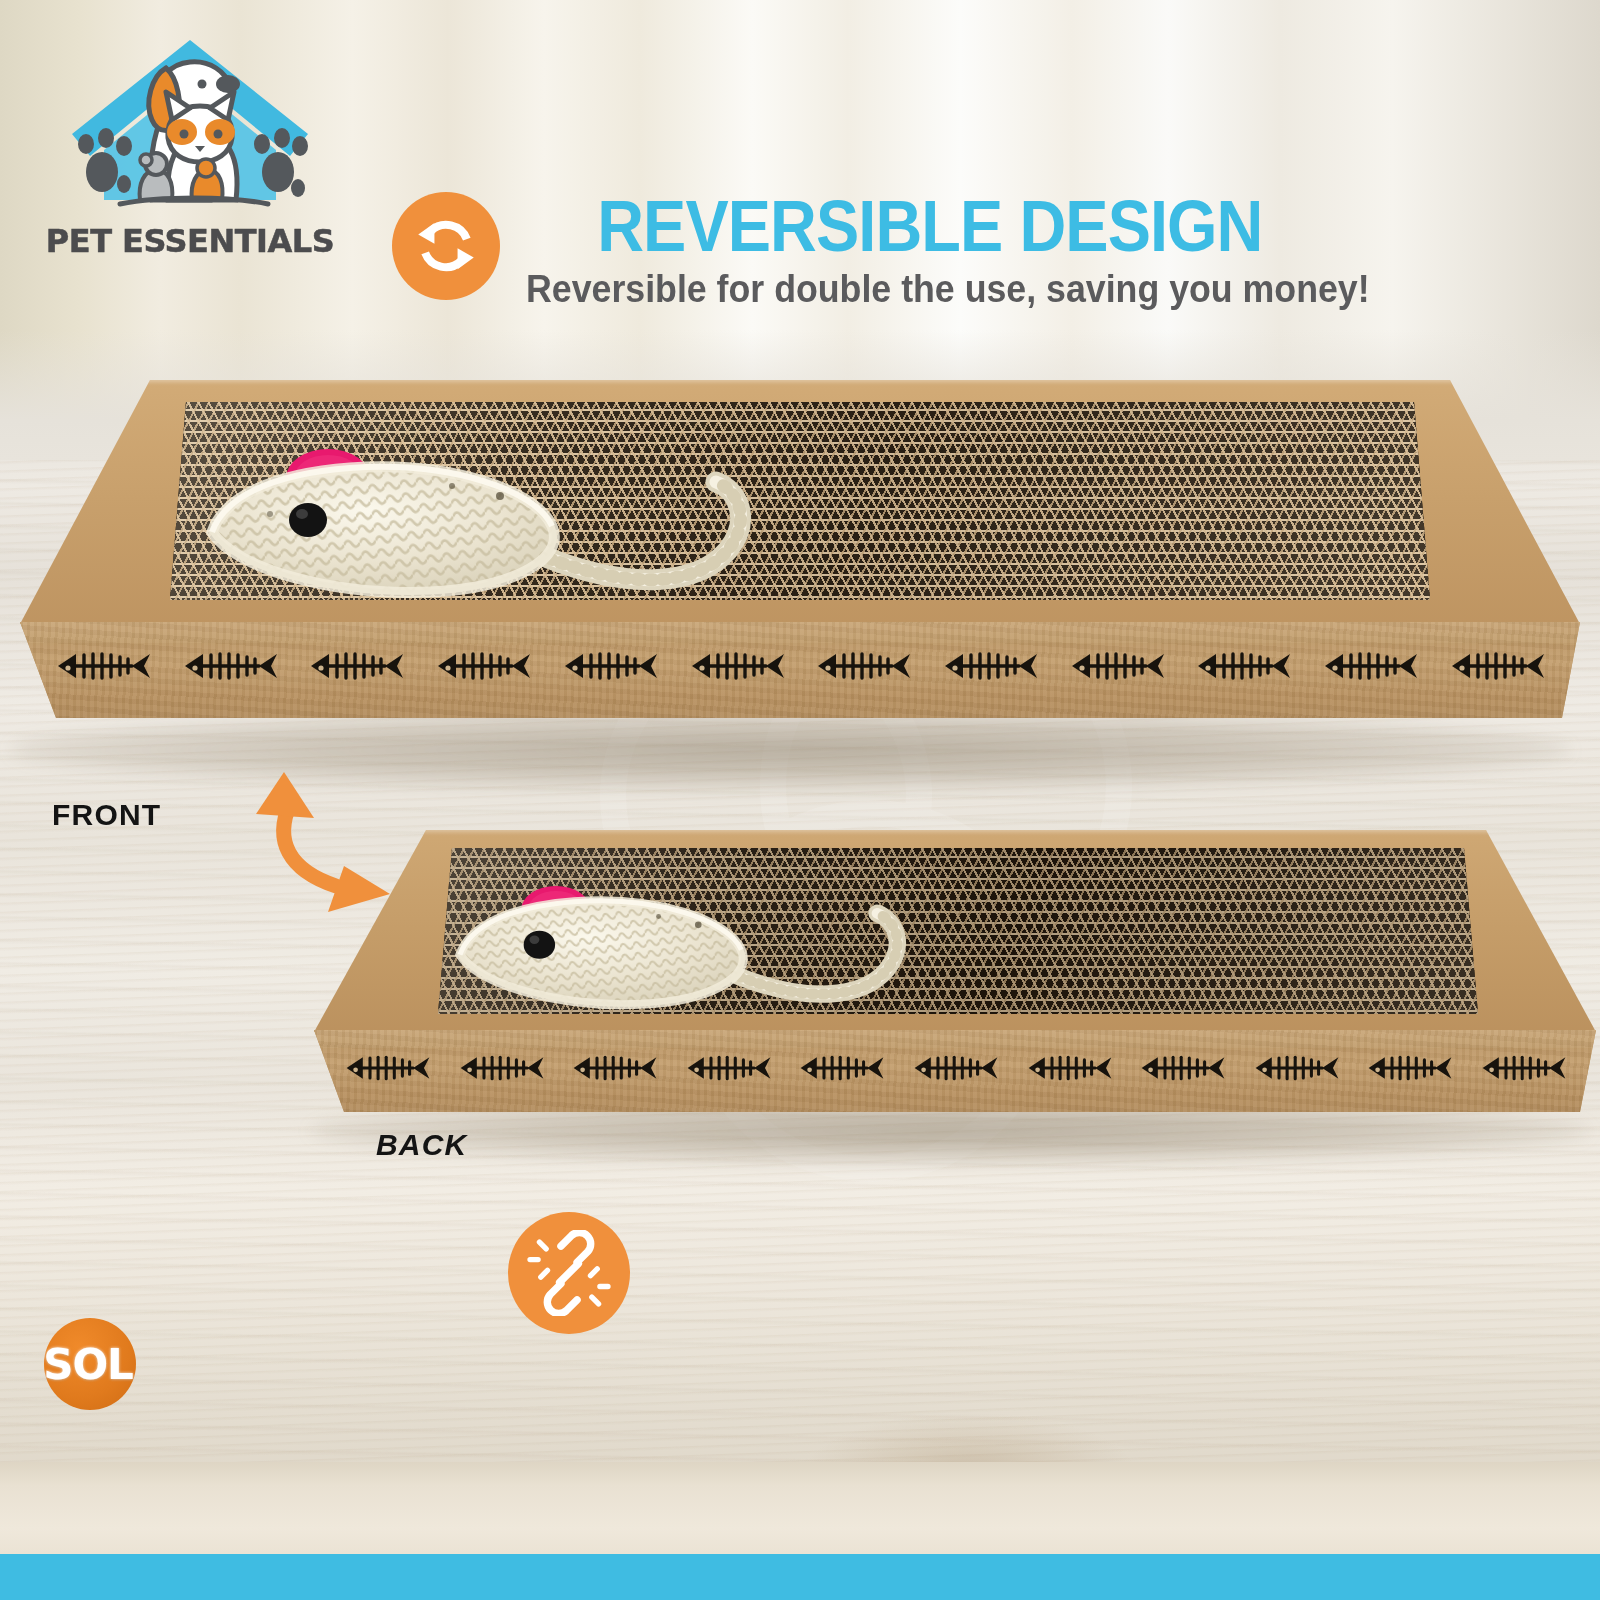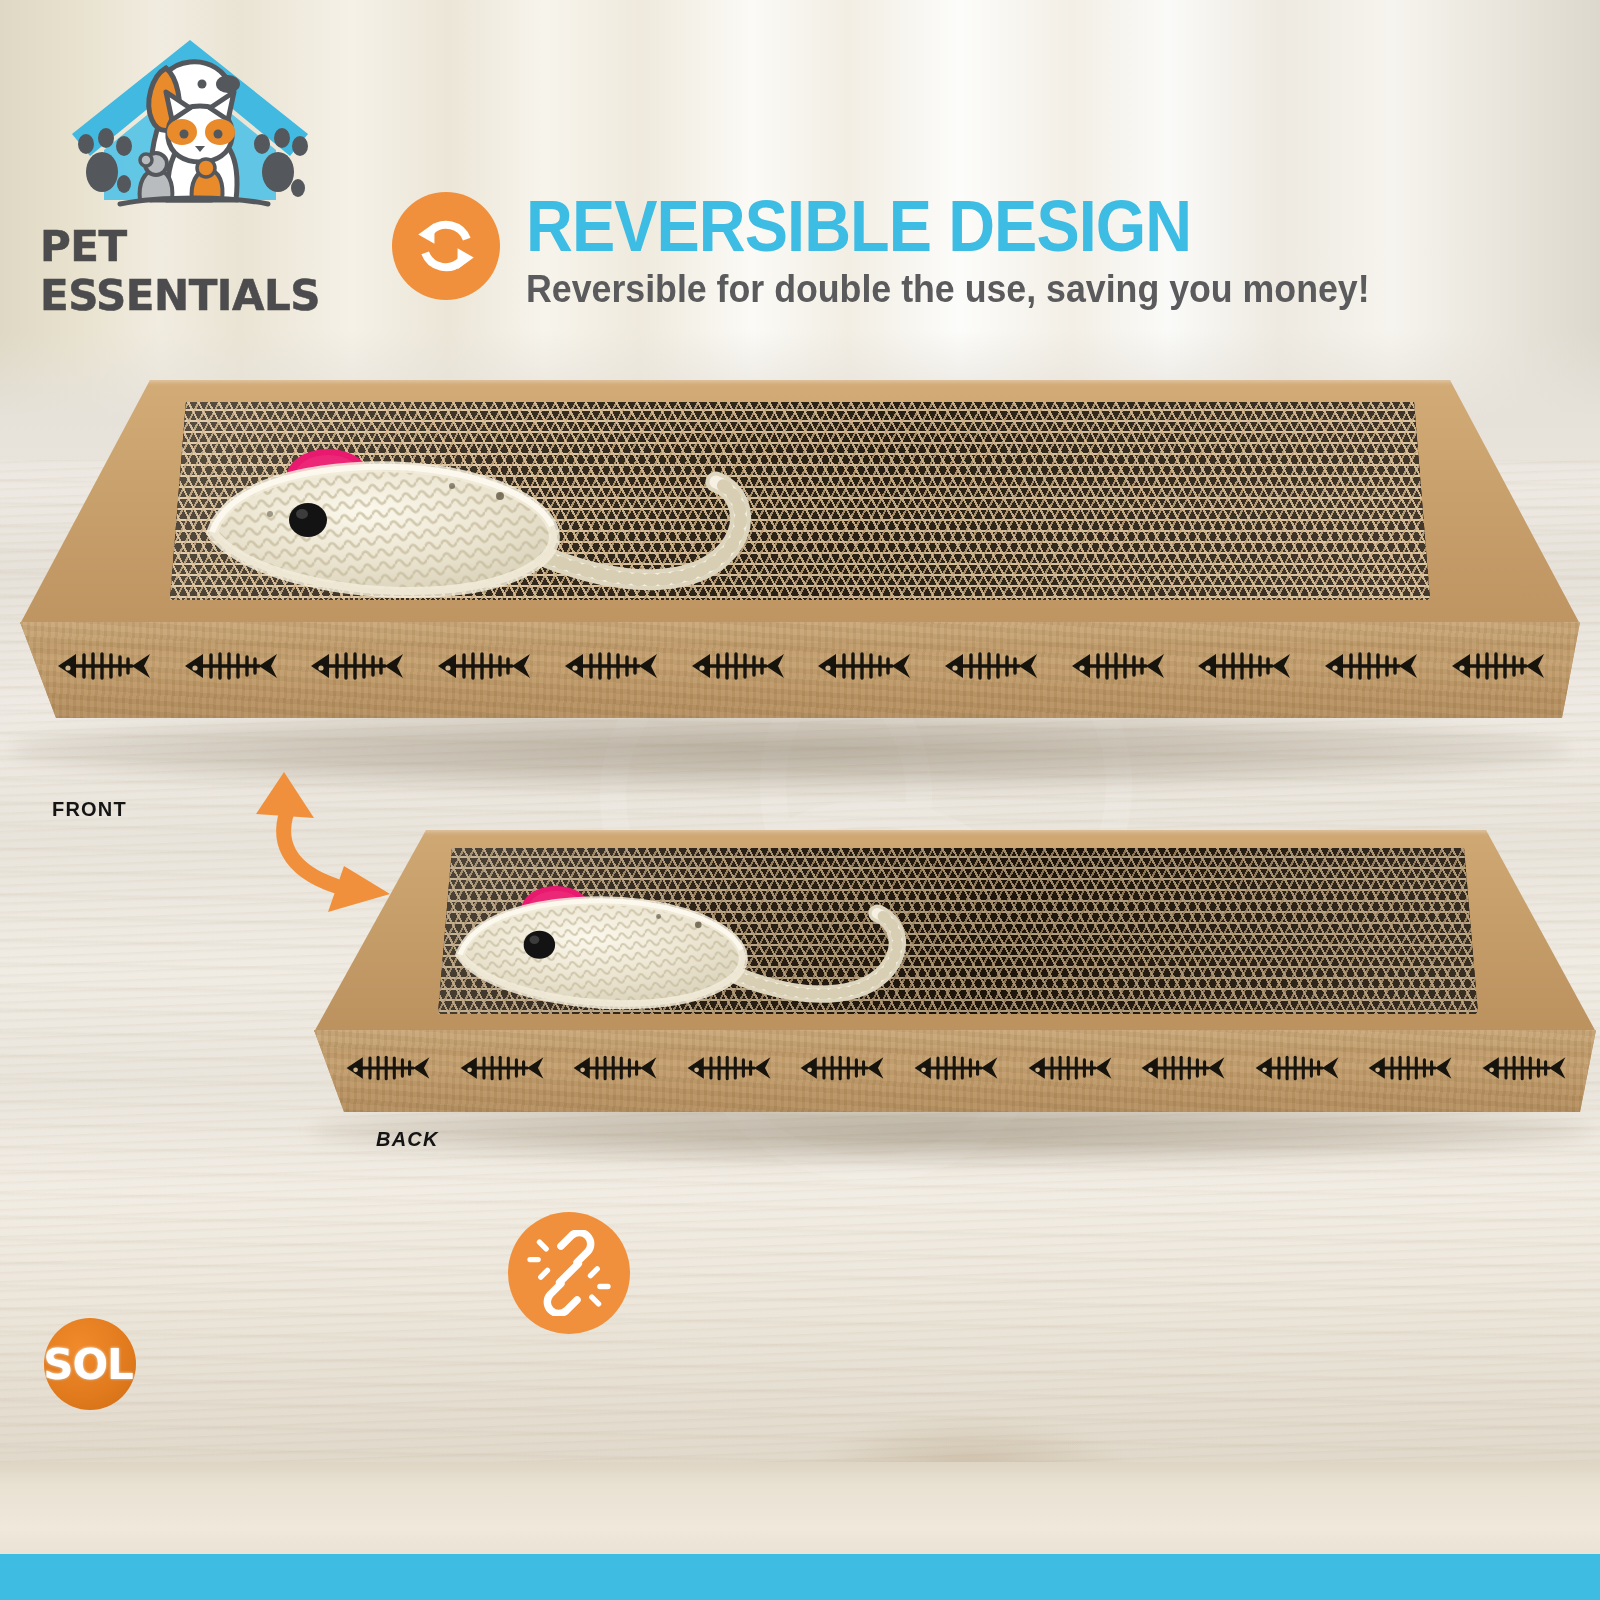--- a/index.html
+++ b/index.html
@@ -73,28 +73,28 @@
 
   
   .blue-bar{
     position:absolute;left:0;bottom:0;width:1600px;height:46px;
   }
 
   
   .logo{position:absolute;left:40px;top:22px;width:300px;height:250px;}
   .logo svg{display:block;}
   .logo-text{
-    position:absolute;left:0;top:200px;width:300px;text-align:left;
+    position:absolute;left:0;top:200px;width:300px;text-align:center;
     font-family:"DejaVu Sans",sans-serif;
-    font-weight:bold;font-size:42px;letter-spacing:-0.5px;color:#4c4c4e;
+    font-weight:bold;font-size:32px;letter-spacing:-0.5px;color:#4c4c4e;
     -webkit-text-stroke:0.5px #4c4c4e;
   }
 
   
-  .feature{position:absolute;display:flex;align-items:flex-start;}
+  .feature{position:absolute;display:flex;align-items:flex-start;text-align:center;}
   .feat-icon{
     width:108px;height:108px;border-radius:50%;
     display:flex;align-items:center;justify-content:center;flex:0 0 auto;
   }
   .feat-text{margin-left:26px;}
   .feat-title{
     font-family:"Liberation Sans",sans-serif;
     font-weight:bold;font-size:72px;line-height:0.96;
     letter-spacing:-1px;
     transform:scaleX(0.90);transform-origin:left center;
@@ -180,21 +180,21 @@
   .fish{flex:0 0 auto;}
 
   
   .mouse{position:absolute;}
   .mouse svg{display:block;overflow:visible;}
 
   
   .callout{
     position:absolute;
     font-family:"Liberation Sans",sans-serif;
-    font-weight:bold;font-size:20px;letter-spacing:1.2px;color:#141414;
+    font-weight:bold;font-size:30px;letter-spacing:1.2px;color:#141414;
   }
   #label-front{left:52px;top:798px;}
   #label-back{left:376px;top:1128px;font-style:italic;}
 
   .flip-arrow{position:absolute;left:232px;top:766px;width:190px;height:160px;}
 
   
   .sol{position:absolute;left:28px;top:1306px;width:120px;height:120px;}
   .sol-circle{
     position:absolute;left:16px;top:12px;width:92px;height:92px;border-radius:50%;

